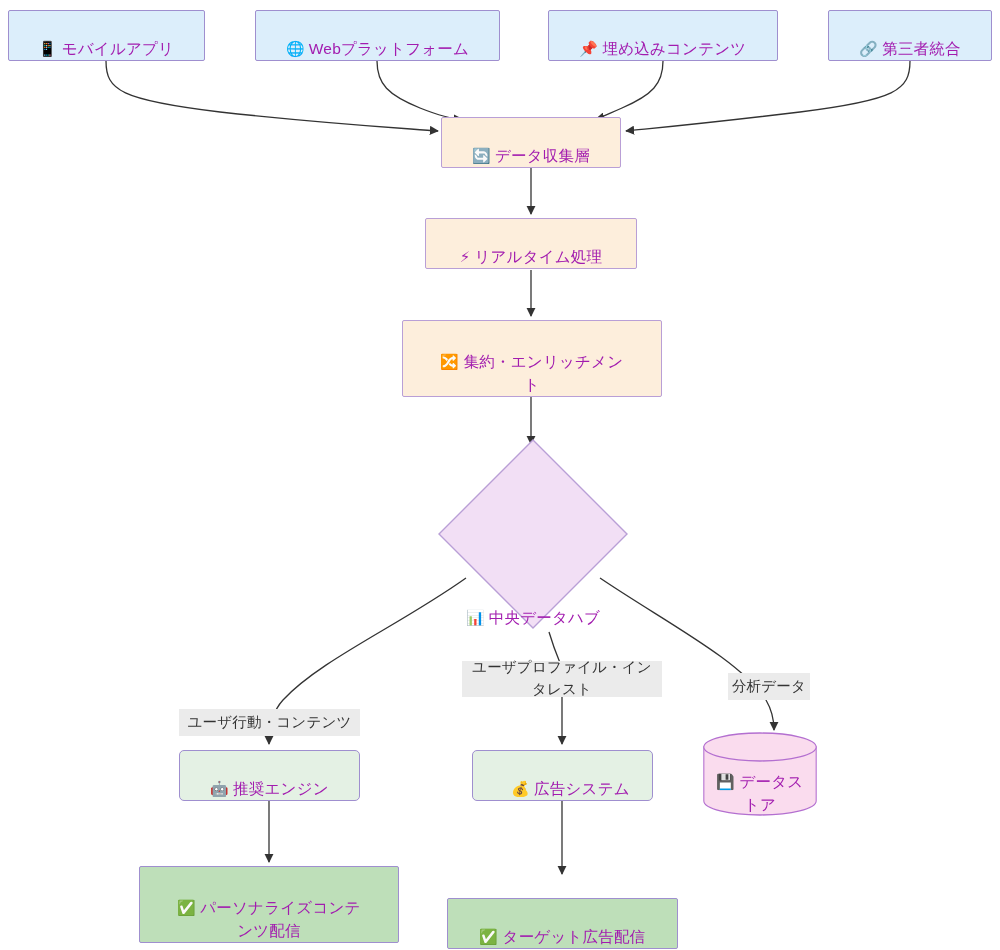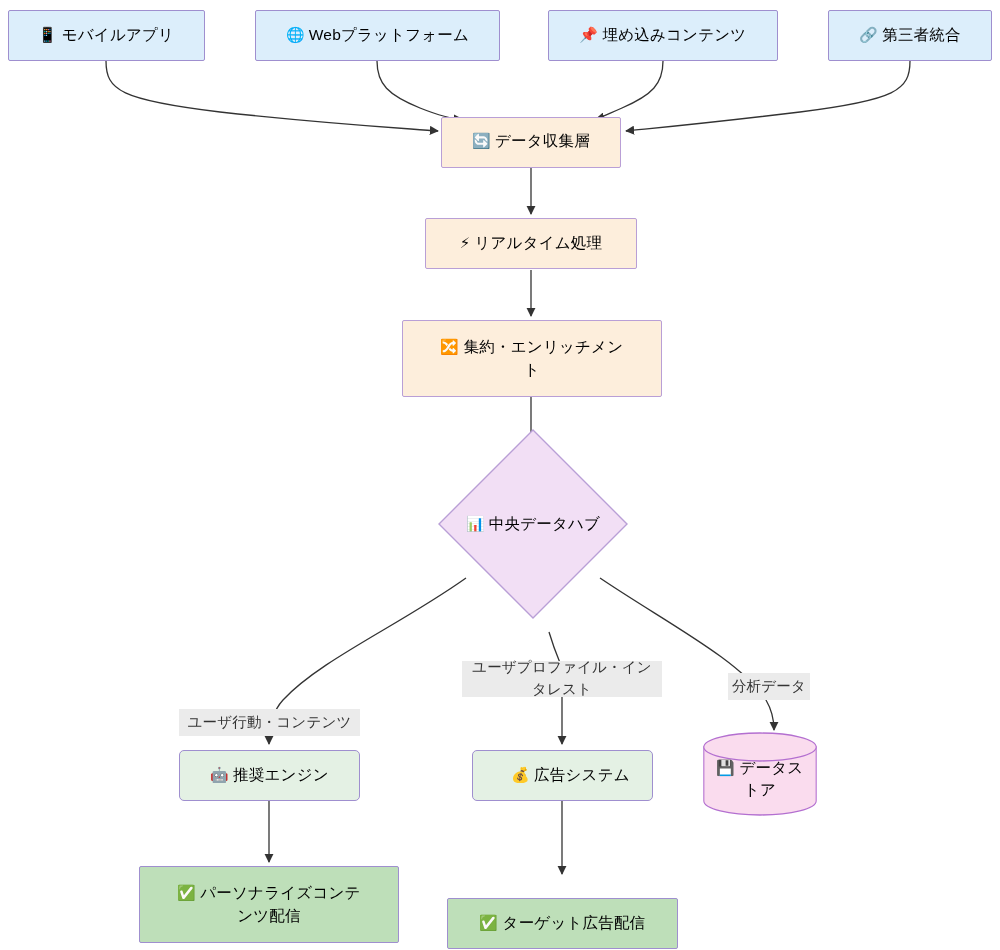--- a/index.html
+++ b/index.html
@@ -22,26 +22,26 @@
     left: 0;
     top: 0;
     width: 1000px;
     height: 950px;
     pointer-events: none;
   }
   .node {
     position: absolute;
     box-sizing: border-box;
     display: flex;
-    align-items: center;
+    align-items: flex-end;
     justify-content: center;
     text-align: center;
     font-size: 15.5px;
     line-height: 1.45;
-    color: #000000;
+    color: #a21caf;
     letter-spacing: 0.2px;
   }
   .node .lbl {
     display: block;
     padding: 0 8px;
     white-space: pre-line;
   }
   .node .ico {
     font-size: 15px;
     margin-right: 4px;
@@ -169,34 +169,34 @@
   </div>
 
   <div class="node n-source" style="left:548px; top:10px; width:230px; height:51px;">
     <span class="lbl"><span class="ico">📌</span><span>埋め込みコンテンツ</span></span>
   </div>
 
   <div class="node n-source" style="left:828px; top:10px; width:164px; height:51px;">
     <span class="lbl"><span class="ico">🔗</span><span>第三者統合</span></span>
   </div>
 
-  <div class="node n-process" style="left:441px; top:117px; width:180px; height:51px;font-family:Liberation Mono, monospace;">
+  <div class="node n-process" style="left:441px; top:117px; width:180px; height:51px;">
     <span class="lbl"><span class="ico">🔄</span><span>データ収集層</span></span>
   </div>
 
   <div class="node n-process" style="left:425px; top:218px; width:212px; height:51px;">
     <span class="lbl"><span class="ico">⚡</span><span>リアルタイム処理</span></span>
   </div>
 
   <div class="node n-process" style="left:402px; top:320px; width:260px; height:77px;">
     <span class="lbl"><span class="ico">🔀</span><span>集約・エンリッチメン
 ト</span></span>
   </div>
 
-  <div class="node n-hub" style="left:438px; top:429px; width:190px; height:190px;">
+  <div class="node n-hub" style="left:438px; top:439px; width:190px; height:190px;">
     <svg class="diamond-shape" viewBox="0 0 190 190" preserveAspectRatio="none">
       <polygon points="95,1 189,95 95,189 1,95" fill="#f2dff5" stroke="#b99fd6" stroke-width="1.4"></polygon>
     </svg>
     <span class="lbl hub-text"><span class="ico">📊</span><span>中央データハブ</span></span>
   </div>
 
   <div class="edge-label" style="left:179px; top:673px; width:181px; height:27px;margin-top:36px;">
     <span>ユーザ行動・コンテンツ</span>
   </div>
 

